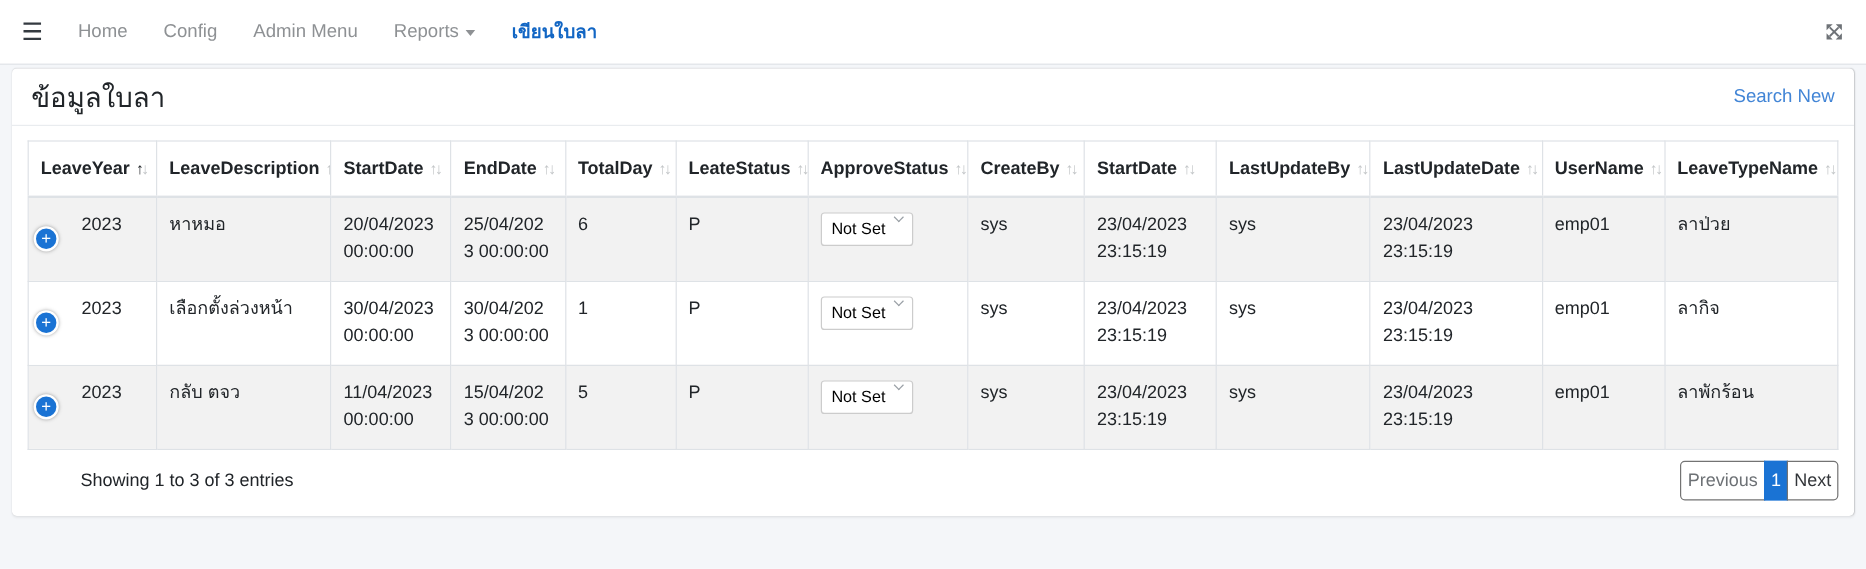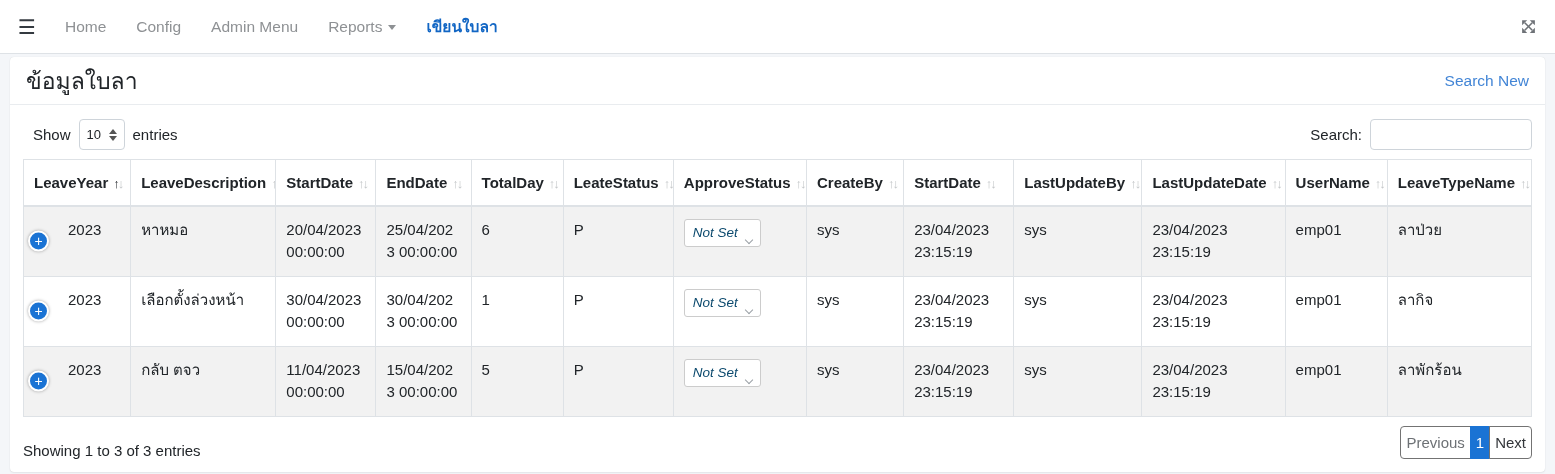--- a/index.html
+++ b/index.html
@@ -75,30 +75,30 @@
   .sort-icons .active { color:#212529; }
   td.dtr-cell { position:relative; padding-left:44px; }
   .expand-btn {
     position:absolute; left:4px; top:50%; transform:translateY(-50%);
     width:21px; height:21px; border-radius:50%; background:#1a73d4;
     border:2px solid #fff; box-shadow:0 0 3px rgba(68,68,68,.5);
     color:#fff; font-size:14px; line-height:15px; text-align:center; cursor:pointer; padding:0;
     font-family:"Liberation Sans", sans-serif;
   }
   .fake-select {
-    display:inline-flex; align-items:flex-end; gap:8px;
+    display:inline-flex; align-items:flex-start; gap:8px;
     border:1px solid #ccc; border-radius:3px; background:#fff;
-    padding:3px 8px; color:#0c4a6e; font-size:13.5px; cursor:default;font-style:italic;
+    padding:3px 8px; color:#000000; font-size:13.5px; cursor:default;
   }
   .chev {
     width:6px; height:6px; border-right:1.6px solid #9aa0a6; border-bottom:1.6px solid #9aa0a6;
     transform:rotate(45deg); margin-top:-3px;
   }
   
-  .table-footer { display:flex; align-items:flex-end; justify-content:space-between; margin-top:9px; }
+  .table-footer { display:flex; align-items:center; justify-content:space-between; margin-top:9px;margin-left:44px; }
   .info-text { font-size:15px; color:#212529; }
   .pagination { display:inline-flex; }
   .page-item {
     border:1px solid #737373; background:#fff; padding:7px 5px; font-size:15px;
     cursor:pointer; margin-left:-1px; user-select:none;
   }
   .page-item:first-child { border-radius:4px 0 0 4px; margin-left:0; }
   .page-item:last-child { border-radius:0 4px 4px 0; }
   .page-item.prev { color:#6d7175; }
   .page-item.next { color:#33363a; }
@@ -144,37 +144,20 @@
   </span>
 </div>
 
 <div class="card">
   <div class="card-header">
     <span class="card-title">ข้อมูลใบลา</span>
     <a class="create-new">Search New</a>
   </div>
   <div class="card-body">
 
-    <div class="controls">
-      <div class="length-ctrl">
-        <span>Show</span>
-        <span class="length-select">
-          <span>10</span>
-          <span class="spinner">
-            <span class="spin-up"></span>
-              <span class="spin-dn"></span>
-          </span>
-        </span>
-        <span>entries</span>
-      </div>
-      <div class="search-ctrl">
-        <span>Search:</span>
-        <input class="search-input" type="text" value="" style="">
-      </div>
-    </div>
 
     <table>
       <colgroup id="colgroup">
           <col style="width: 107px;">
           <col style="width: 145px;">
           <col style="width: 100px;">
           <col style="width: 95px;">
           <col style="width: 92px;">
           <col style="width: 110px;">
           <col style="width: 133px;">

